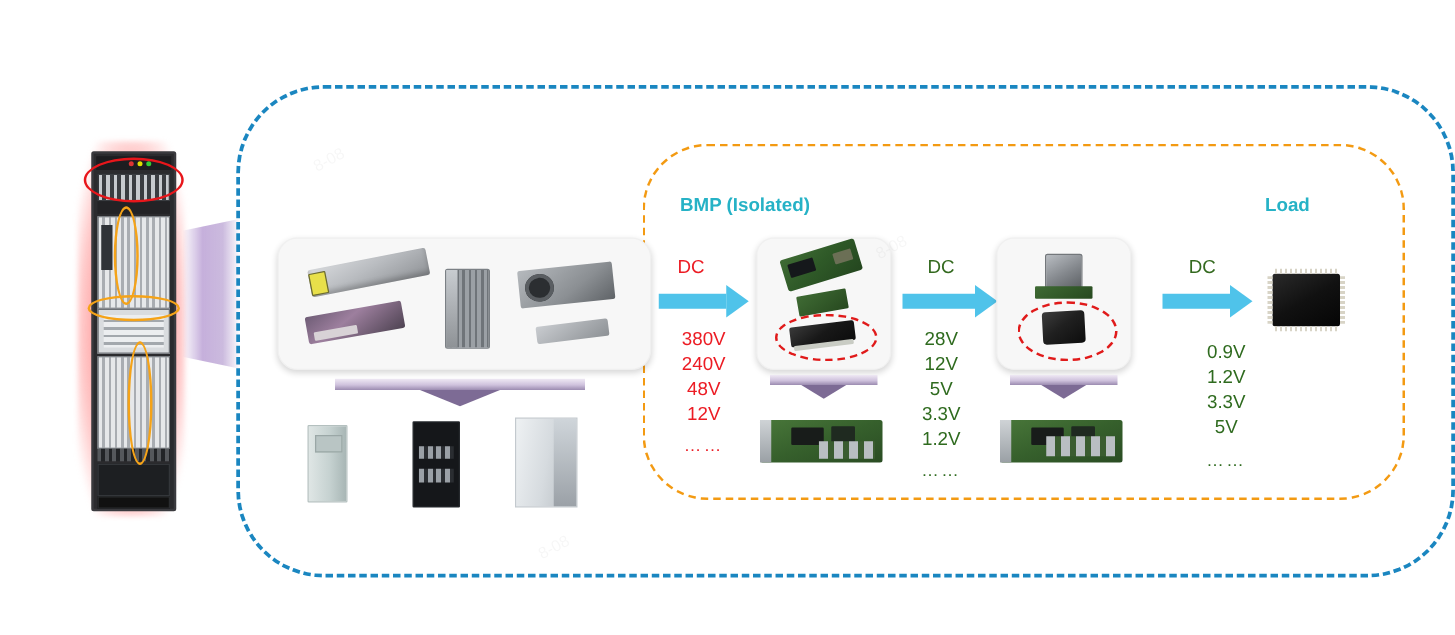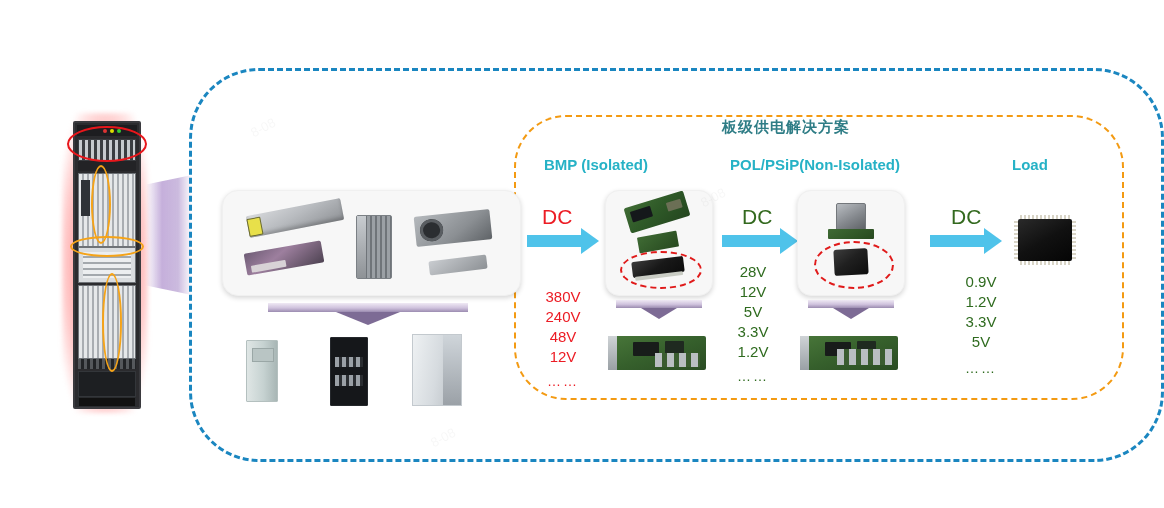--- a/index.html
+++ b/index.html
@@ -93,21 +93,21 @@
   .panel-sm{border-radius:14px;}
 
   
   .arrow-c{position:absolute;height:26px;}
   .arrow-c .shaft{position:absolute;left:0;top:7px;height:12px;background:#4fc3ea;}
   .arrow-c .head{
     position:absolute;top:0;width:0;height:0;
     border-top:13px solid transparent;border-bottom:13px solid transparent;
     border-left:18px solid #4fc3ea;
   }
-  .dc-lbl{position:absolute;font-size:21px;font-weight:normal;white-space:nowrap;}
+  .dc-lbl{position:absolute;font-size:15px;font-weight:normal;white-space:nowrap;}
   .dc-red{color:#ec1c24;}
   .dc-green{color:#33691e;}
 
   
   .volts{
     position:absolute;text-align:center;font-size:15px;line-height:20px;
     white-space:nowrap;
   }
   .v-red{color:#ec1c24;}
   .v-green{color:#2f6b1f;}
@@ -309,21 +309,20 @@
     <div class="el-red" style="left:5px;top:13px;width:76px;height:32px;"></div>
     <div class="el-orange" style="left:29px;top:52px;width:16px;height:75px;"></div>
     <div class="el-orange" style="left:8px;top:123px;width:70px;height:17px;"></div>
     <div class="el-orange" style="left:40px;top:160px;width:16px;height:95px;"></div>
   </div>
   <div class="rack-connector"></div>
 
   <div class="box-blue"></div>
 
   <div class="box-orange"></div>
-  <div class="title-orange">板级供电解决方案</div>
 
 
   <div class="panel" style="left:222px;top:190px;width:297px;height:104px;">
     <div class="dev psu-a" style="left:24px;top:16px;width:96px;height:22px;"></div>
     <div class="dev psu-b" style="left:22px;top:56px;width:78px;height:22px;"></div>
     <div class="dev psu-c" style="left:133px;top:24px;width:34px;height:62px;"></div>
     <div class="dev psu-d" style="left:192px;top:22px;width:76px;height:30px;"></div>
     <div class="dev psu-e" style="left:206px;top:67px;width:58px;height:14px;"></div>
   </div>
 
@@ -332,37 +331,36 @@
     <div class="ptip" style="border-left-width:32px;border-right-width:32px;border-top-width:13px;"></div>
   </div>
 
   <div>
     <div class="dev cab-1" style="left:246px;top:340px;width:30px;height:60px;"></div>
     <div class="dev cab-2" style="left:330px;top:337px;width:36px;height:67px;"></div>
     <div class="dev cab-3" style="left:412px;top:334px;width:48px;height:70px;"></div>
   </div>
 
   <div class="col-head" style="left:544px;top:156px;">BMP (Isolated)</div>
-  <div class="col-head" style="left:730px;top:156px;">POL/PSiP(Non-Isolated)</div>
   <div class="col-head" style="left:1012px;top:156px;">Load</div>
 
   <div class="dc-lbl dc-red" style="left:542px;top:205px;">DC</div>
   <div class="arrow-c" style="left:527px;top:228px;width:72px;">
     <div class="shaft" style="width:54px;"></div>
     <div class="head" style="left:54px;"></div>
   </div>
 
   <div class="panel panel-sm" style="left:605px;top:190px;width:106px;height:104px;">
     <div class="dev pcb" style="left:20px;top:8px;width:62px;height:26px;transform:rotate(-17deg);"></div>
     <div class="dev psip-base" style="left:32px;top:43px;width:40px;height:16px;transform:rotate(-10deg);"></div>
     <div class="dev brick" style="left:26px;top:68px;width:52px;height:16px;transform:rotate(-7deg);"></div>
     <div class="dash-ellipse" style="left:14px;top:60px;width:78px;height:34px;"></div>
   </div>
 
-  <div class="volts v-red" style="left:522px;top:262px;width:82px;margin-top:25px;">
+  <div class="volts v-red" style="left:522px;top:262px;width:82px;">
     <div>380V</div>
     <div>240V</div>
     <div>48V</div>
     <div>12V</div>
     <div class="v-dots" style="margin-top:4px;">……</div>
   </div>
 
   <div class="parrow" style="left:616px;top:300px;width:86px;">
     <div class="pbar" style="height:8px;"></div>
     <div class="ptip" style="top:8px;border-left-width:18px;border-right-width:18px;border-top-width:11px;"></div>

